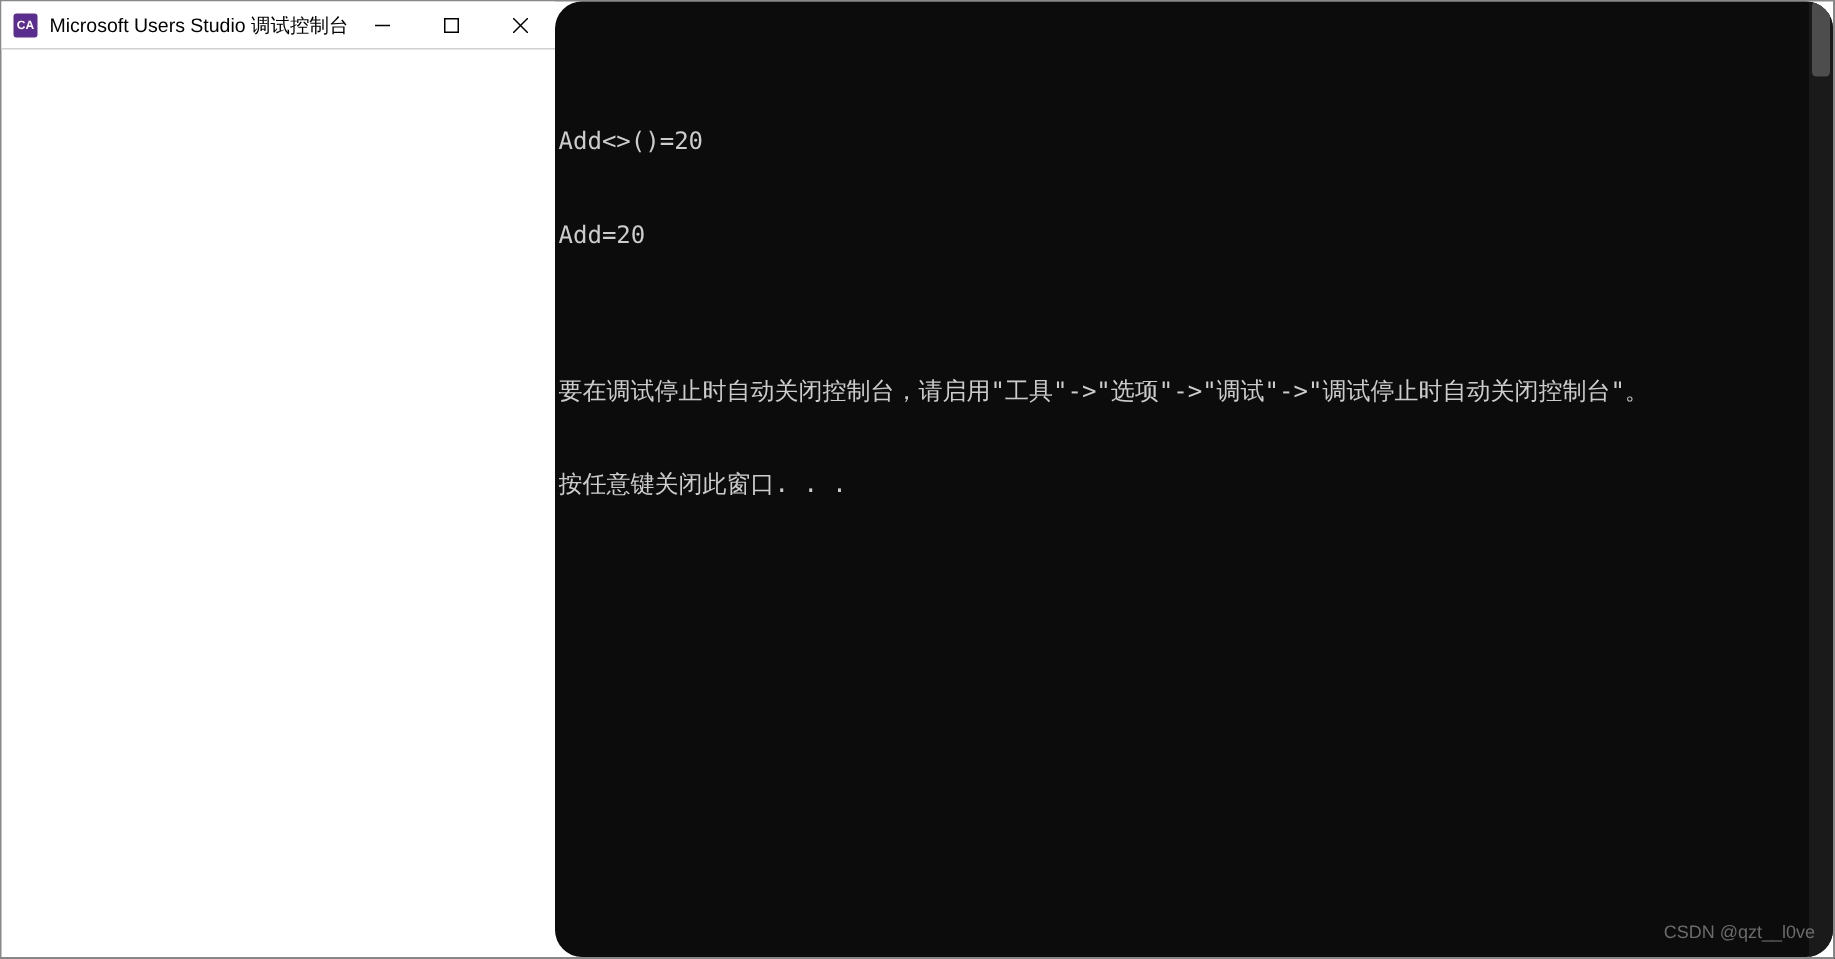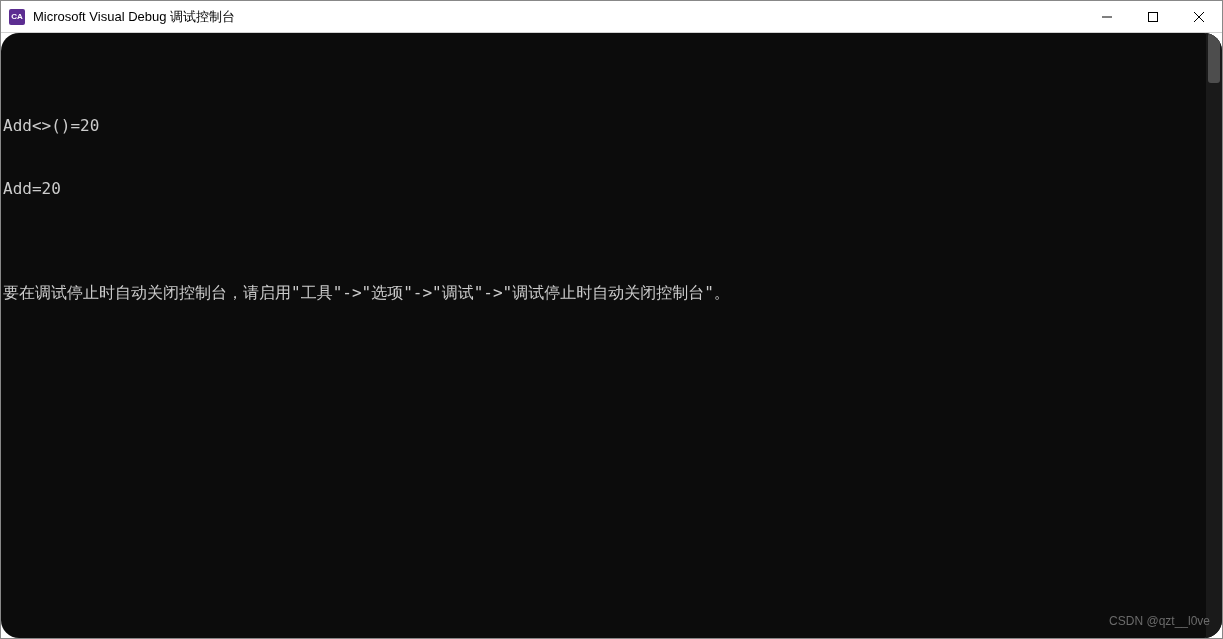--- a/index.html
+++ b/index.html
@@ -12,21 +12,21 @@
       height: 639px;
       background: #ffffff;
       font-family: "Segoe UI", Tahoma, sans-serif;
       overflow: hidden;
       position: relative;
     }
     .window {
       width: 100%;
       height: 100%;
       display: flex;
-      flex-direction: column;
+      flex-direction: row;
       border: 1px solid #888;
     }
     .titlebar {
       height: 32px;
       background: #ffffff;
       display: flex;
       align-items: center;
       border-bottom: 1px solid #d0d0d0;
       flex-shrink: 0;
     }
@@ -106,21 +106,21 @@
       font-size: 12px;
       font-family: "Segoe UI", sans-serif;
     }
   </style>
 </head>
 <body>
 
 <div class="window">
   <div class="titlebar">
     <div class="titlebar-icon">CA</div>
-    <div class="titlebar-text">Microsoft Visual Debug 调试控制台</div>
+    <div class="titlebar-text">Microsoft Users Studio 调试控制台</div>
     <div class="titlebar-controls">
       <div class="titlebar-btn">
         <svg viewBox="0 0 10 10">
             <line x1="0" y1="5" x2="10" y2="5" stroke="#000" stroke-width="1"></line>
           </svg>
       </div>
       <div class="titlebar-btn">
         <svg viewBox="0 0 10 10">
             <rect x="0.5" y="0.5" width="9" height="9" fill="none" stroke="#000" stroke-width="1"></rect>
           </svg>
@@ -132,19 +132,20 @@
           </svg>
       </div>
     </div>
   </div>
   <div class="console-body">
     <div class="console-content">
       <div>Add&lt;&gt;()=20</div>
       <div>Add=20</div>
       <div></div>
       <div>要在调试停止时自动关闭控制台，请启用"工具"-&gt;"选项"-&gt;"调试"-&gt;"调试停止时自动关闭控制台"。</div>
+      <div>按任意键关闭此窗口. . .</div>
     </div>
     <div class="scrollbar">
       <div class="scrollbar-thumb"></div>
     </div>
     <div class="watermark">CSDN @qzt__l0ve</div>
   </div>
 </div>
 
 </body></html>

